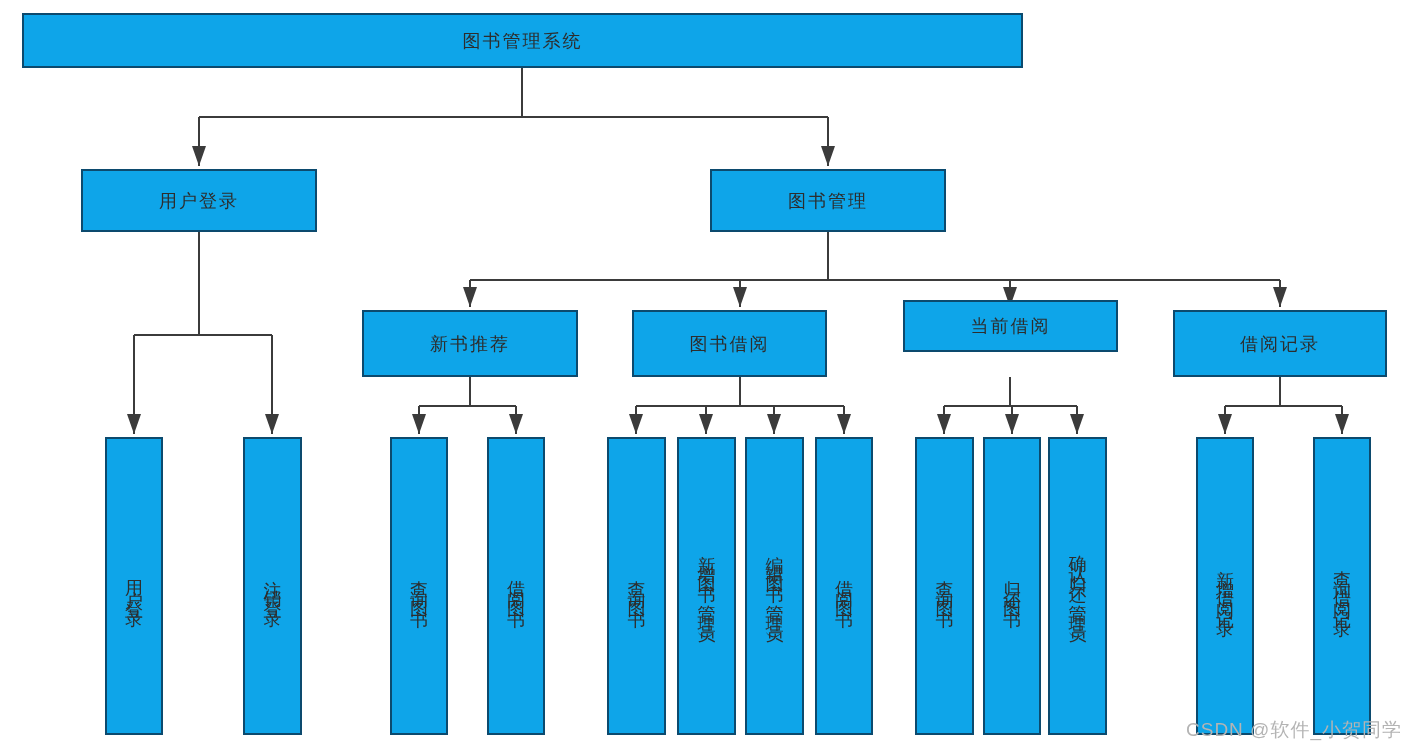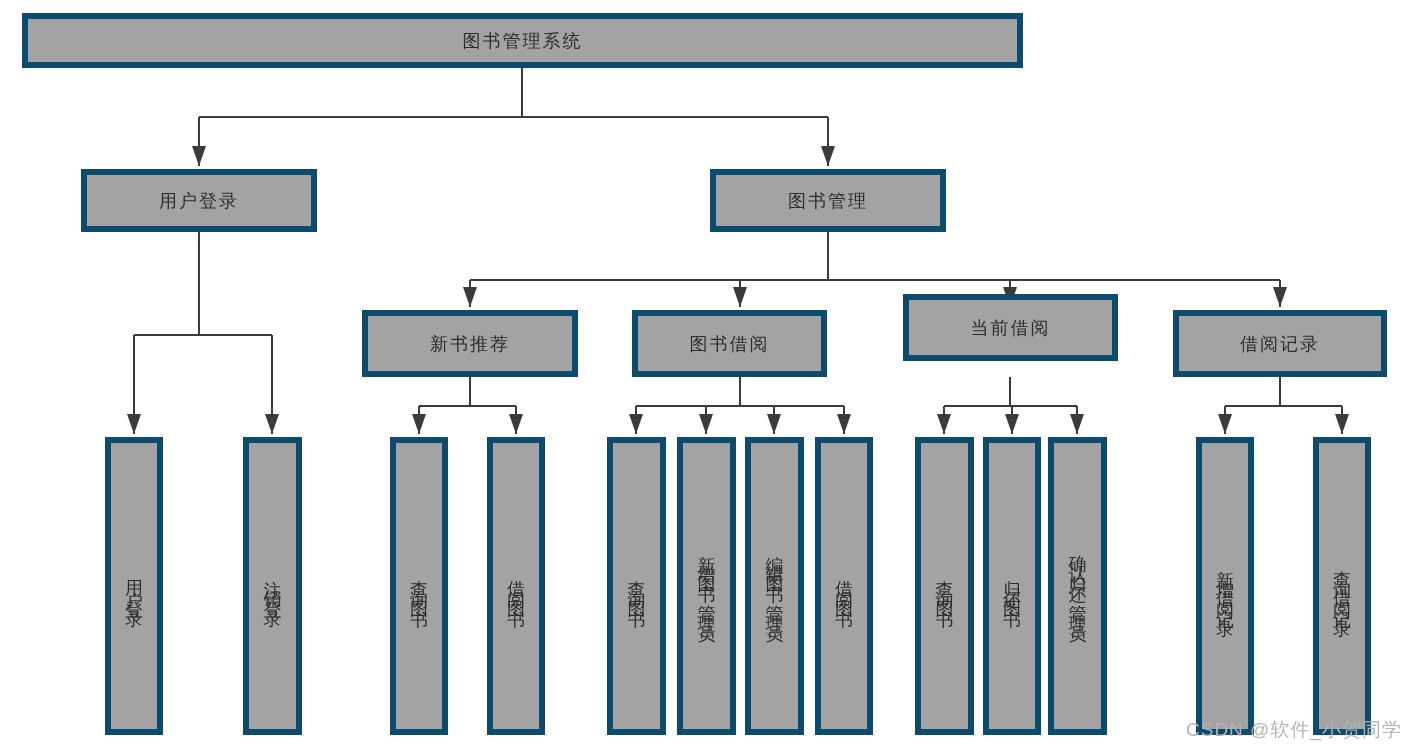--- a/index.html
+++ b/index.html
@@ -13,22 +13,22 @@
   }
   .edges {
     position: absolute;
     left: 0; top: 0;
     width: 1405px; height: 747px;
     pointer-events: none;
   }
   .box {
     position: absolute;
     box-sizing: border-box;
-    border: 6px solid #0c4a6e;
-    background: #a3a3a3;
+    border: 2px solid #0c4a6e;
+    background: #0ea5e9;
     display: flex;
     align-items: center;
     justify-content: center;
     color: #2d2d2d;
   }
   .h-box { font-size: 18px; letter-spacing: 2px; white-space: nowrap; }
   .v-box .v-label {
     writing-mode: vertical-rl;
     text-orientation: mixed;
     font-size: 18px;
@@ -102,21 +102,21 @@
   <div class="box h-box" style="left:362px; top:310px; width:216px; height:67px;">
     <span>新书推荐</span>
   </div>
 
   <div class="box h-box" style="left:710px; top:169px; width:236px; height:63px;">
     <span>图书管理</span>
   </div>
   <div class="box h-box" style="left:632px; top:310px; width:195px; height:67px;">
     <span>图书借阅</span>
   </div>
-  <div class="box h-box" style="left:903px; top:294px; width:215px; height:67px;">
+  <div class="box h-box" style="left:903px; top:300px; width:215px; height:52px;">
     <span>当前借阅</span>
   </div>
   <div class="box h-box" style="left:1173px; top:310px; width:214px; height:67px;">
     <span>借阅记录</span>
   </div>
 
   <div class="box v-box" style="left:105px; top:437px; width:58px; height:298px;">
     <span class="v-label">用户登录</span>
   </div>
   <div class="box v-box" style="left:243px; top:437px; width:59px; height:298px;">

